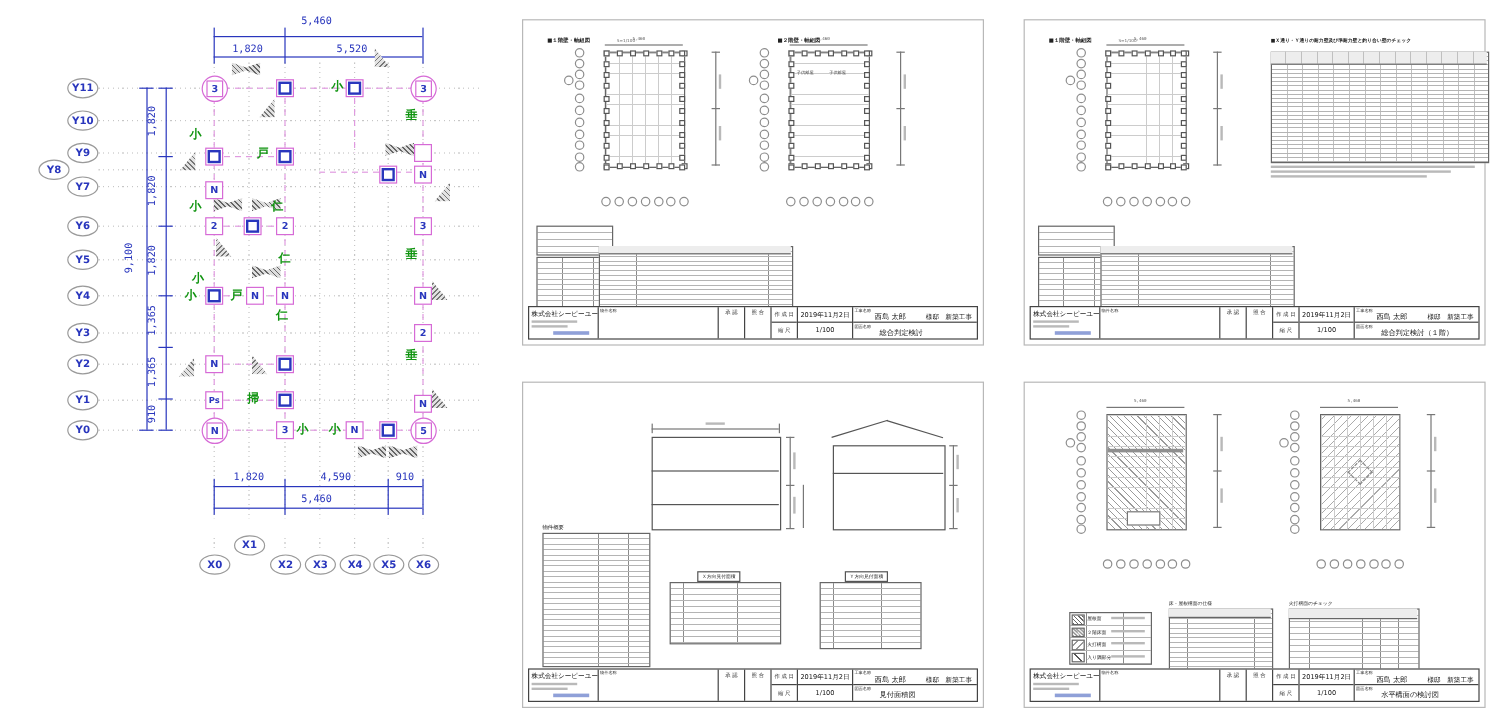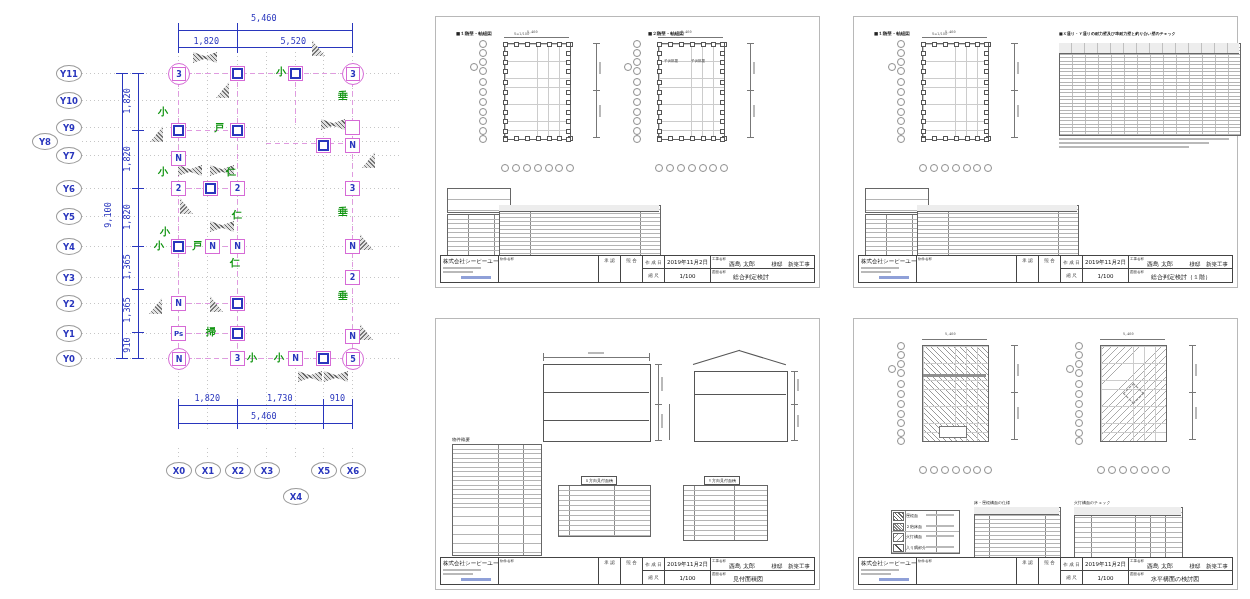--- a/index.html
+++ b/index.html
@@ -128,21 +128,21 @@
       <div class="dimt" style="left:251px;top:13px">5,460</div>
       <div class="dimt" style="left:193.5px;top:36px">1,820</div>
       <div class="dimt" style="left:280.5px;top:36px">5,520</div>
       <div class="dl" style="left:178px;top:405px;width:174px;height:1px"></div>
       <div class="dl" style="left:178px;top:423px;width:174px;height:1px"></div>
       <div class="dl" style="left:178px;top:399px;width:1px;height:30px"></div>
       <div class="dl" style="left:237px;top:399px;width:1px;height:30px"></div>
       <div class="dl" style="left:323px;top:399px;width:1px;height:30px"></div>
       <div class="dl" style="left:352px;top:399px;width:1px;height:30px"></div>
       <div class="dimt" style="left:194.5px;top:393px">1,820</div>
-      <div class="dimt" style="left:267px;top:393px">1,730</div>
+      <div class="dimt" style="left:267px;top:393px">4,590</div>
       <div class="dimt" style="left:329.7px;top:393px">910</div>
       <div class="dimt" style="left:251px;top:411px">5,460</div>
       <div class="dl" style="left:122px;top:73px;width:1px;height:285px"></div>
       <div class="dl" style="left:138px;top:73px;width:1px;height:285px"></div>
       <div class="dl" style="left:132px;top:73px;width:12px;height:1px"></div>
       <div class="dl" style="left:132px;top:130px;width:12px;height:1px"></div>
       <div class="dl" style="left:132px;top:188px;width:12px;height:1px"></div>
       <div class="dl" style="left:132px;top:246px;width:12px;height:1px"></div>
       <div class="dl" style="left:132px;top:289px;width:12px;height:1px"></div>
       <div class="dl" style="left:132px;top:332px;width:12px;height:1px"></div>
@@ -162,24 +162,24 @@
       <div class="gcirc" style="left:32px;top:133px">Y8</div>
       <div class="gcirc" style="left:56px;top:147px">Y7</div>
       <div class="gcirc" style="left:56px;top:180px">Y6</div>
       <div class="gcirc" style="left:56px;top:208px">Y5</div>
       <div class="gcirc" style="left:56px;top:238px">Y4</div>
       <div class="gcirc" style="left:56px;top:269px">Y3</div>
       <div class="gcirc" style="left:56px;top:295px">Y2</div>
       <div class="gcirc" style="left:56px;top:325px">Y1</div>
       <div class="gcirc" style="left:56px;top:350px">Y0</div>
       <div class="gcirc" style="left:166px;top:462px">X0</div>
-      <div class="gcirc" style="left:195px;top:462px">X1</div>
+      <div class="gcirc" style="left:195px;top:446px">X1</div>
       <div class="gcirc" style="left:225px;top:462px">X2</div>
       <div class="gcirc" style="left:254px;top:462px">X3</div>
-      <div class="gcirc" style="left:283px;top:488px">X4</div>
+      <div class="gcirc" style="left:283px;top:462px">X4</div>
       <div class="gcirc" style="left:311px;top:462px">X5</div>
       <div class="gcirc" style="left:340px;top:462px">X6</div>
       <div class="bow" style="left:193px;top:52px"></div>
       <div class="bow" style="left:321px;top:119px"></div>
       <div class="bow" style="left:178px;top:165px"></div>
       <div class="bow" style="left:210px;top:165px"></div>
       <div class="bow" style="left:210px;top:221px"></div>
       <div class="bow" style="left:298px;top:371px"></div>
       <div class="bow" style="left:324px;top:371px"></div>
       <div class="tri triM" style="left:312px;top:40px"></div>

